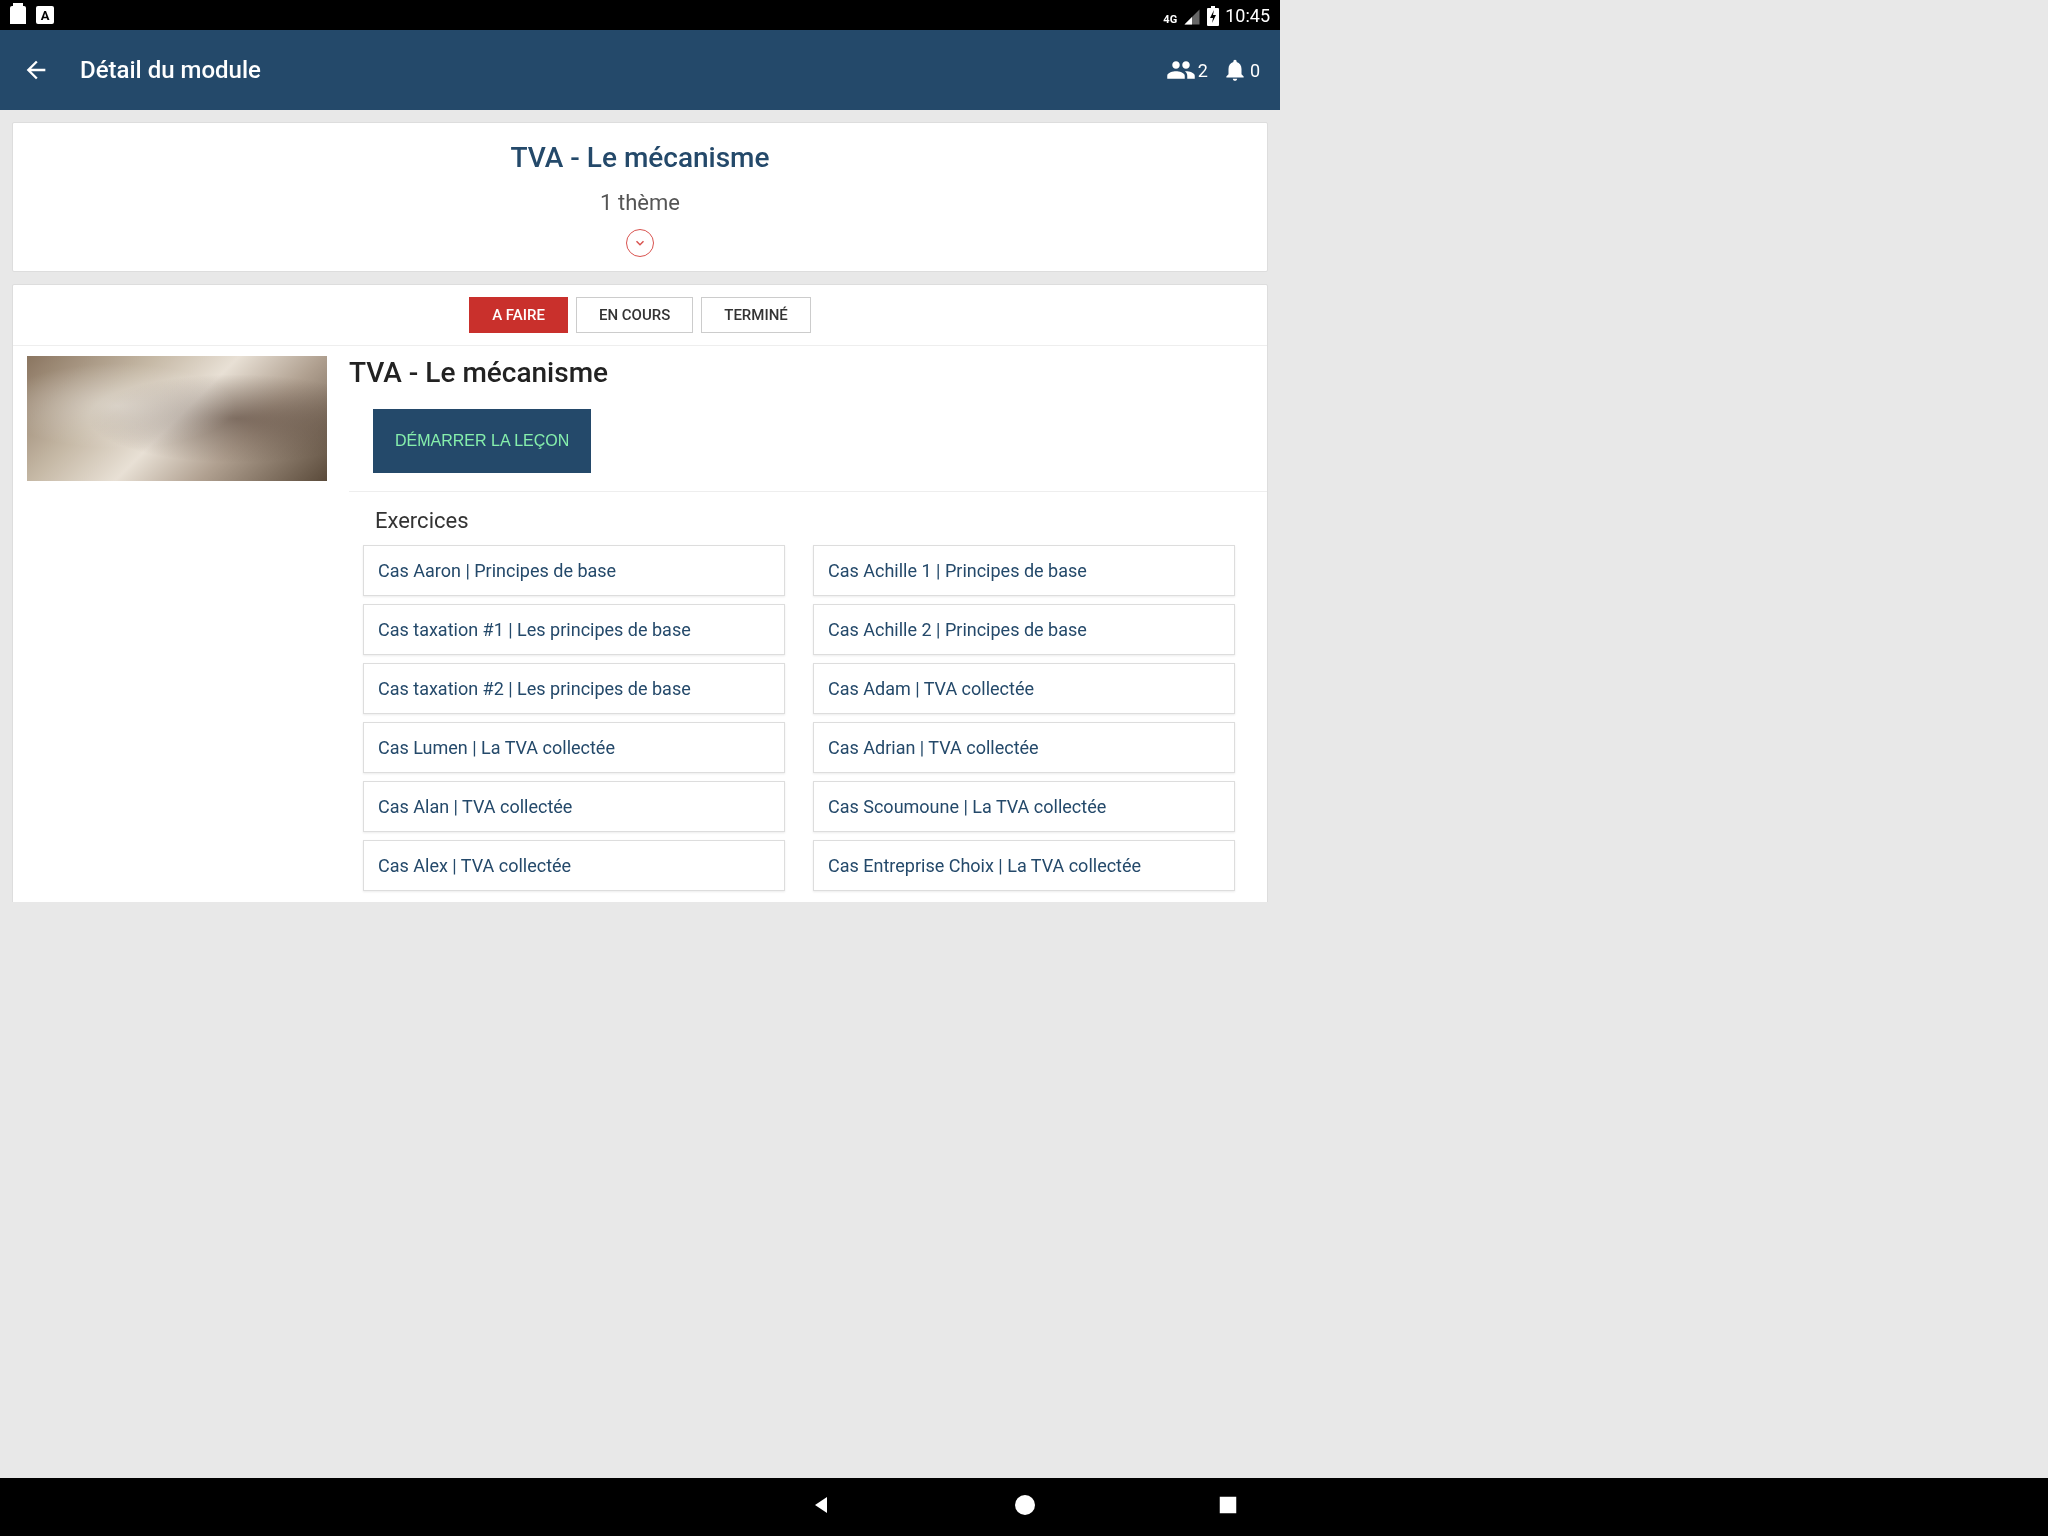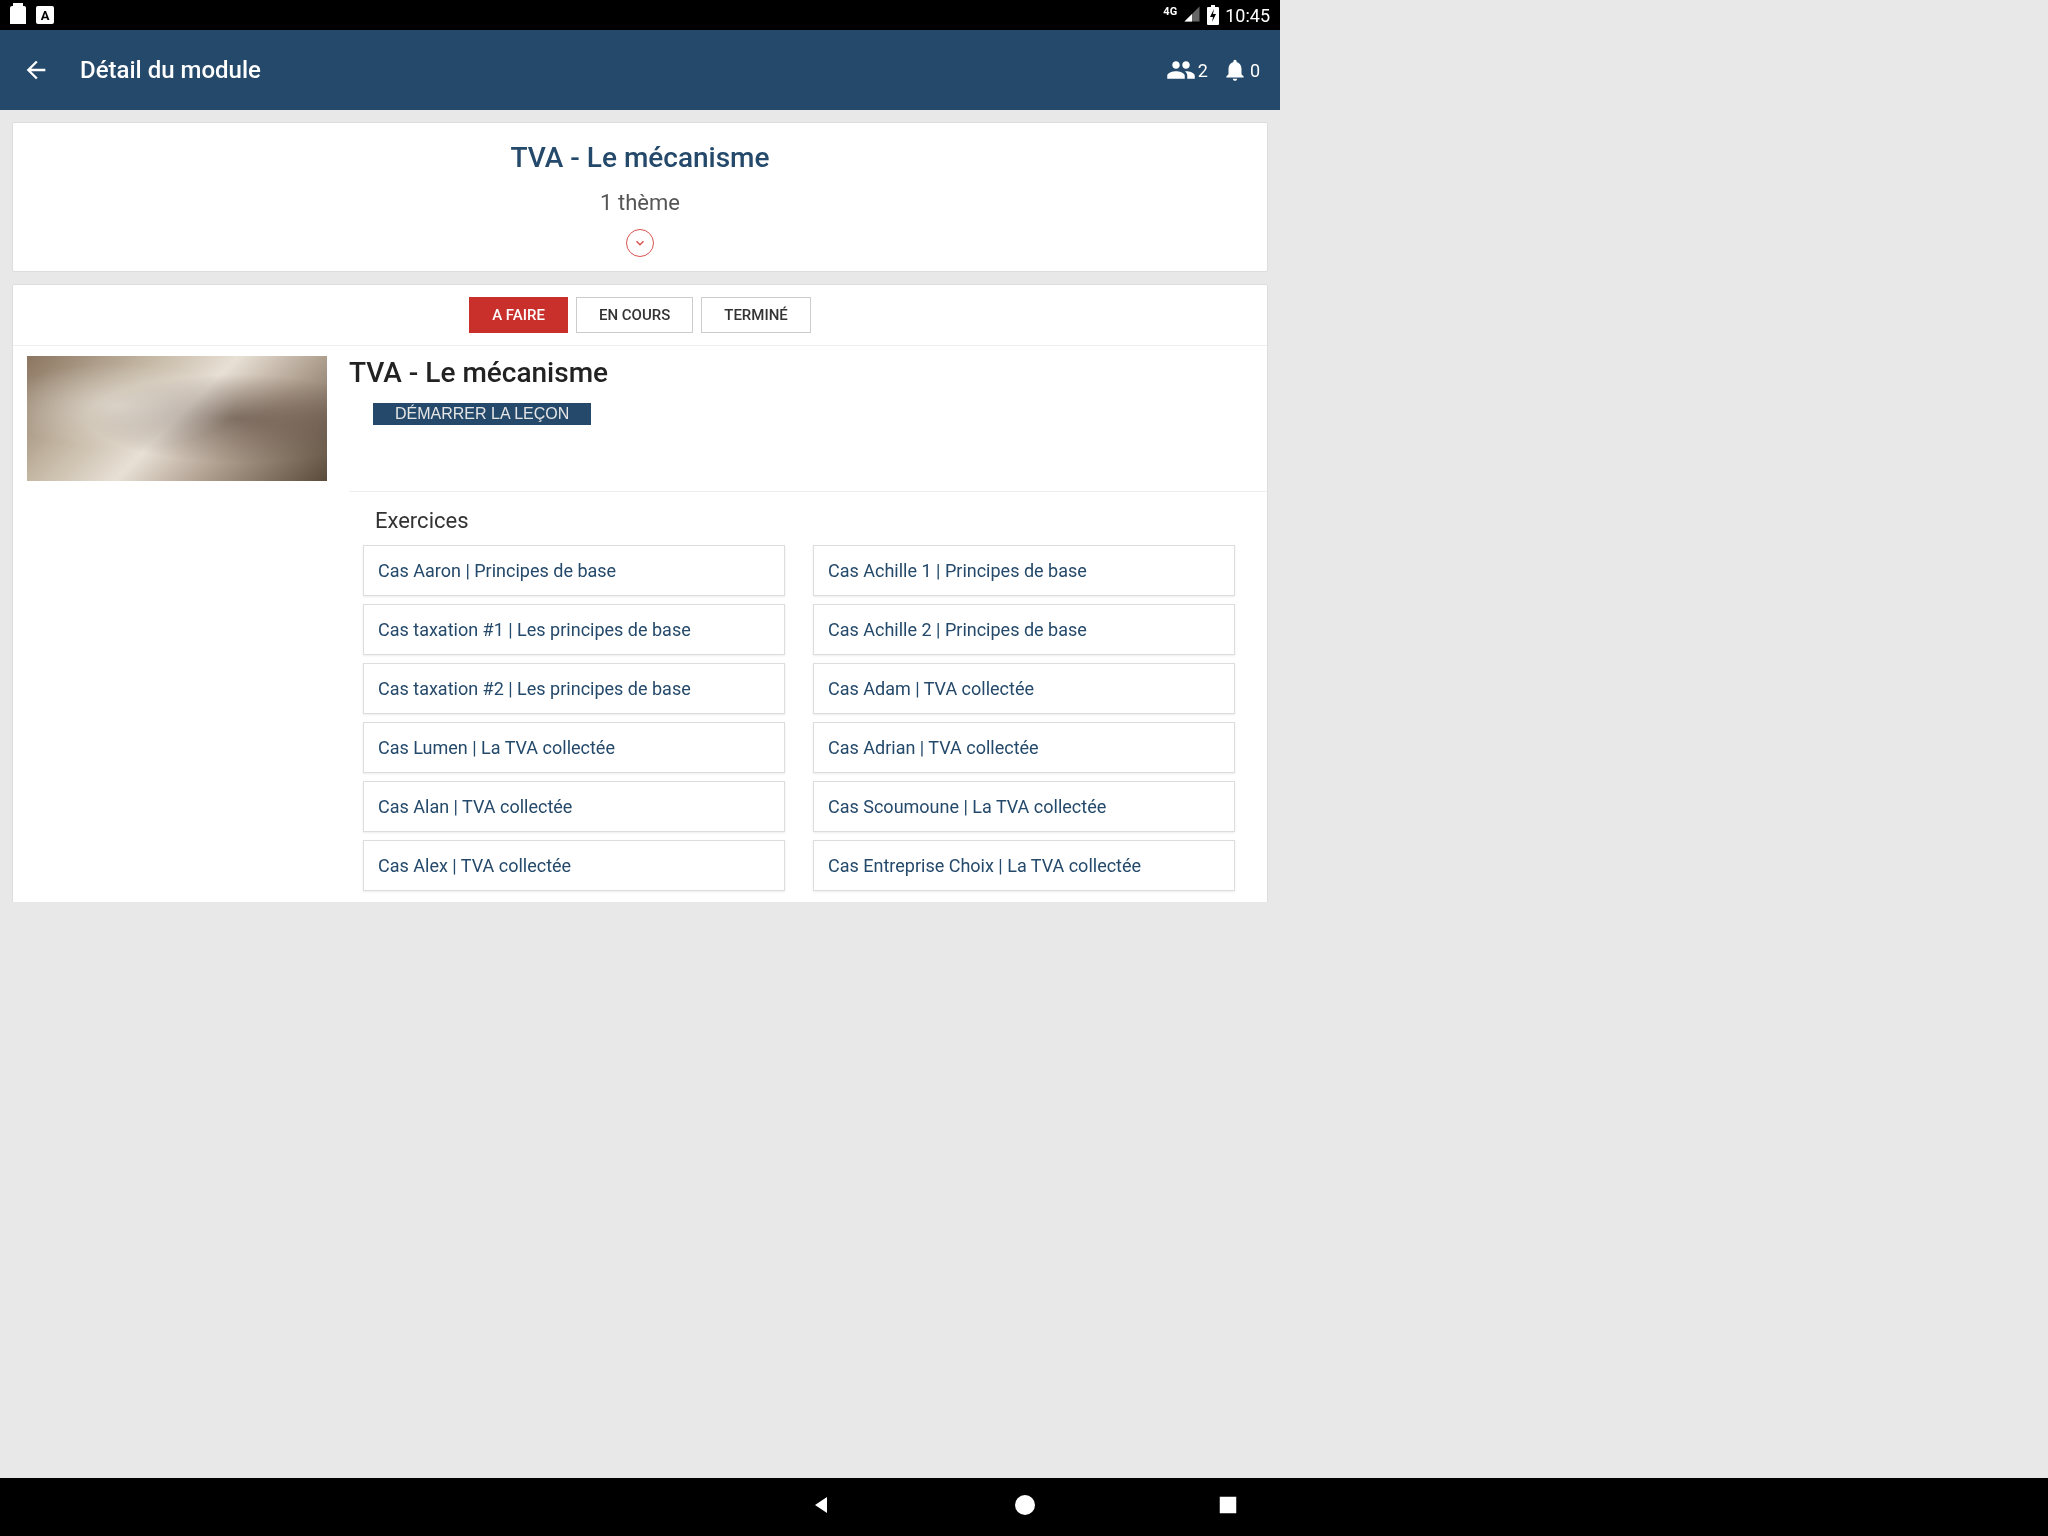--- a/index.html
+++ b/index.html
@@ -1,21 +1,21 @@
 <!DOCTYPE html>
 <html><head>
 <meta charset="utf-8">
 <style>
   * { box-sizing: border-box; margin: 0; padding: 0; }
   html, body { width: 1280px; height: 960px; font-family: -apple-system, Roboto, "Helvetica Neue", Arial, sans-serif; background: #e8e8e8; overflow: hidden; }
   
   
   .status-bar { height: 30px; background: #000; color: #fff; display: flex; align-items: center; padding: 0 10px; font-size: 16px; }
   .status-left { display: flex; gap: 10px; align-items: center; }
-  .status-right { margin-left: auto; display: flex; gap: 6px; align-items: flex-start; }
+  .status-right { margin-left: auto; display: flex; gap: 6px; align-items: flex-end; }
   
   
   .app-bar { height: 80px; background: #24496a; color: #fff; display: flex; align-items: center; padding: 0 20px; }
   .app-bar .back { width: 32px; height: 32px; display: flex; align-items: center; justify-content: center; cursor: pointer; margin-right: 28px; }
   .app-title { font-size: 24px; font-weight: 500; }
   .app-actions { margin-left: auto; display: flex; align-items: center; gap: 14px; }
   .action-item { display: flex; align-items: center; gap: 2px; font-size: 18px; }
   
   
   .content { padding: 12px; height: calc(100% - 30px - 80px - 58px); overflow: hidden; }
@@ -30,21 +30,21 @@
   .lesson-card { padding: 0; }
   .tabs { display: flex; justify-content: center; padding: 12px 0 0; gap: 8px; border-bottom: 1px solid #eee; padding-bottom: 12px; }
   .tab { padding: 8px 22px; border: 1px solid #ccc; background: #fff; font-size: 15px; font-weight: 500; color: #333; cursor: pointer; }
   .tab.active { background: #c9302c; color: #fff; border-color: #c9302c; }
   
   .lesson-body { display: flex; padding: 10px 14px; gap: 22px; }
   .lesson-thumb { width: 300px; height: 125px; background: linear-gradient(135deg, #8a7560 0%, #c5b8a5 30%, #e8e0d5 50%, #b0a090 70%, #5a4a3a 100%); flex-shrink: 0; position: relative; overflow: hidden; }
   .lesson-thumb::before { content: ""; position: absolute; inset: 0; background: radial-gradient(ellipse at 30% 40%, rgba(255,255,255,0.4) 0%, transparent 40%), radial-gradient(ellipse at 70% 50%, rgba(60,40,30,0.5) 0%, transparent 50%); }
   .lesson-info { flex: 1; }
   .lesson-title { font-size: 28px; color: #222; font-weight: 500; margin-bottom: 14px; }
-  .start-btn { display: inline-block; background: #24496a; color: #e5e5e5; padding: 2px 22px; font-size: 16px; font-weight: 500; border: none; cursor: pointer; margin-left: 24px; }
+  .start-btn { display: inline-block; background: #24496a; color: #86efac; padding: 23px 22px; font-size: 16px; font-weight: 500; border: none; cursor: pointer; margin-left: 24px; margin-top: 6px; }
   .lesson-note { font-style: italic; color: #555; font-size: 15px; margin-top: 16px; }
   
   .exercises-section { padding: 0 32px 14px 14px; border-top: 1px solid #eee; margin-left: 336px; }
   .exercises-header { font-size: 22px; color: #333; padding: 16px 0 12px 12px; }
   .exercise-grid { display: grid; grid-template-columns: 1fr 1fr; gap: 8px 28px; }
   .exercise-item { border: 1px solid #ddd; padding: 14px 14px; font-size: 18px; color: #24496a; cursor: pointer; box-shadow: 0 1px 2px rgba(0,0,0,0.08); background: #fff; white-space: nowrap; overflow: hidden; text-overflow: ellipsis; }
   
   
   .nav-bar { position: absolute; bottom: 0; left: 0; right: 0; height: 58px; background: #000; display: flex; justify-content: center; align-items: center; gap: 180px; }
   .nav-btn { color: #fff; cursor: pointer; }

